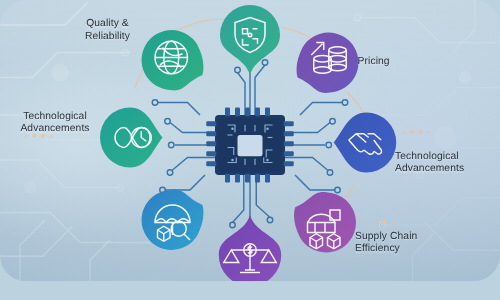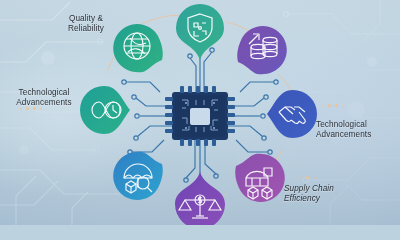--- a/index.html
+++ b/index.html
@@ -4,20 +4,21 @@
 <style>
   html,body{margin:0;padding:0;}
   body{
     width:400px;height:225px;overflow:hidden;
     font-family:"Liberation Sans", sans-serif;
     background:#bcd2de;
   }
   #stage{position:relative;width:400px;height:225px;overflow:hidden;
     background:
       radial-gradient(ellipse 150% 110% at 50% 45%, #c9dce7 0%, #b9cfdd 45%, #a9c2d6 78%, #9fb9d0 100%);
+    border-radius: 21px;
   }
   
   .bg-circuit{position:absolute;inset:0;opacity:.5;}
   .bg-glowL{position:absolute;left:-6%;top:18%;width:52%;height:70%;
     background:radial-gradient(ellipse at 40% 50%, rgba(214,230,238,.75), rgba(214,230,238,0) 70%);}
   .bg-glowR{position:absolute;right:-8%;top:4%;width:55%;height:92%;
     background:radial-gradient(ellipse at 60% 50%, rgba(200,216,235,.55), rgba(200,216,235,0) 72%);}
   .bg-vign{position:absolute;inset:0;
     background:linear-gradient(180deg, rgba(255,255,255,.18), rgba(255,255,255,0) 30%, rgba(110,135,170,.16) 100%);}
 
@@ -259,20 +260,21 @@
         <ellipse cx="34" cy="20" rx="7" ry="2.6"></ellipse>
           <path d="M27 20 v14"></path>
           <path d="M41 20 v14"></path>
         <ellipse cx="34" cy="27" rx="7" ry="2.6"></ellipse>
           <ellipse cx="34" cy="34" rx="7" ry="2.6"></ellipse>
         <path d="M13 24 L22 15"></path>
           <path d="M17 14 h6 v6"></path>
       </g>
     </svg>
   </div>
+  <div class="label" style="left:286px;top:44px;width:60px;text-align:left;">Pricing</div>
 
   <div class="pin" style="left:78px;top:84px;width:54px;height:52px;">
     <svg viewBox="0 0 54 52" width="54" height="52">
       <defs>
           <linearGradient id="g3" x1="0" y1="0" x2="1" y2="1">
         <stop offset="0" stop-color="#1f9f96"></stop>
             <stop offset="1" stop-color="#2bb08a"></stop>
           </linearGradient>
         </defs>
       <path d="M52 26 C44 36 40 50 26 50 A24 24 0 1 1 26 2 C40 2 44 16 52 26 Z" fill="url(#g3)"></path>
@@ -343,21 +345,21 @@
         <path d="M12 26 h22 v8 h-22 Z"></path>
         <path d="M18 26 v8 M26 26 v8"></path>
         <path d="M30 16 h8 v8 h-8 Z"></path>
         <path d="M14 38 l5-3 l5 3 v6 l-5 3 l-5-3 Z"></path>
           <path d="M14 38 l5 3 l5-3 M19 41 v6"></path>
         <path d="M28 38 l5-3 l5 3 v6 l-5 3 l-5-3 Z"></path>
           <path d="M28 38 l5 3 l5-3 M33 41 v6"></path>
       </g>
     </svg>
   </div>
-  <div class="label" style="left:284px;top:184px;width:80px;text-align:left;font-style:italic;">Supply Chain
+  <div class="label" style="left:284px;top:184px;width:80px;text-align:left;">Supply Chain
 Efficiency</div>
 
   <div class="pin" style="left:173px;top:172px;width:54px;height:58px;">
     <svg viewBox="0 0 54 58" width="54" height="58">
       <defs>
           <linearGradient id="g7" x1="0" y1="0" x2="1" y2="1">
         <stop offset="0" stop-color="#6f45b4"></stop>
             <stop offset="1" stop-color="#8a4fb8"></stop>
           </linearGradient>
         </defs>

